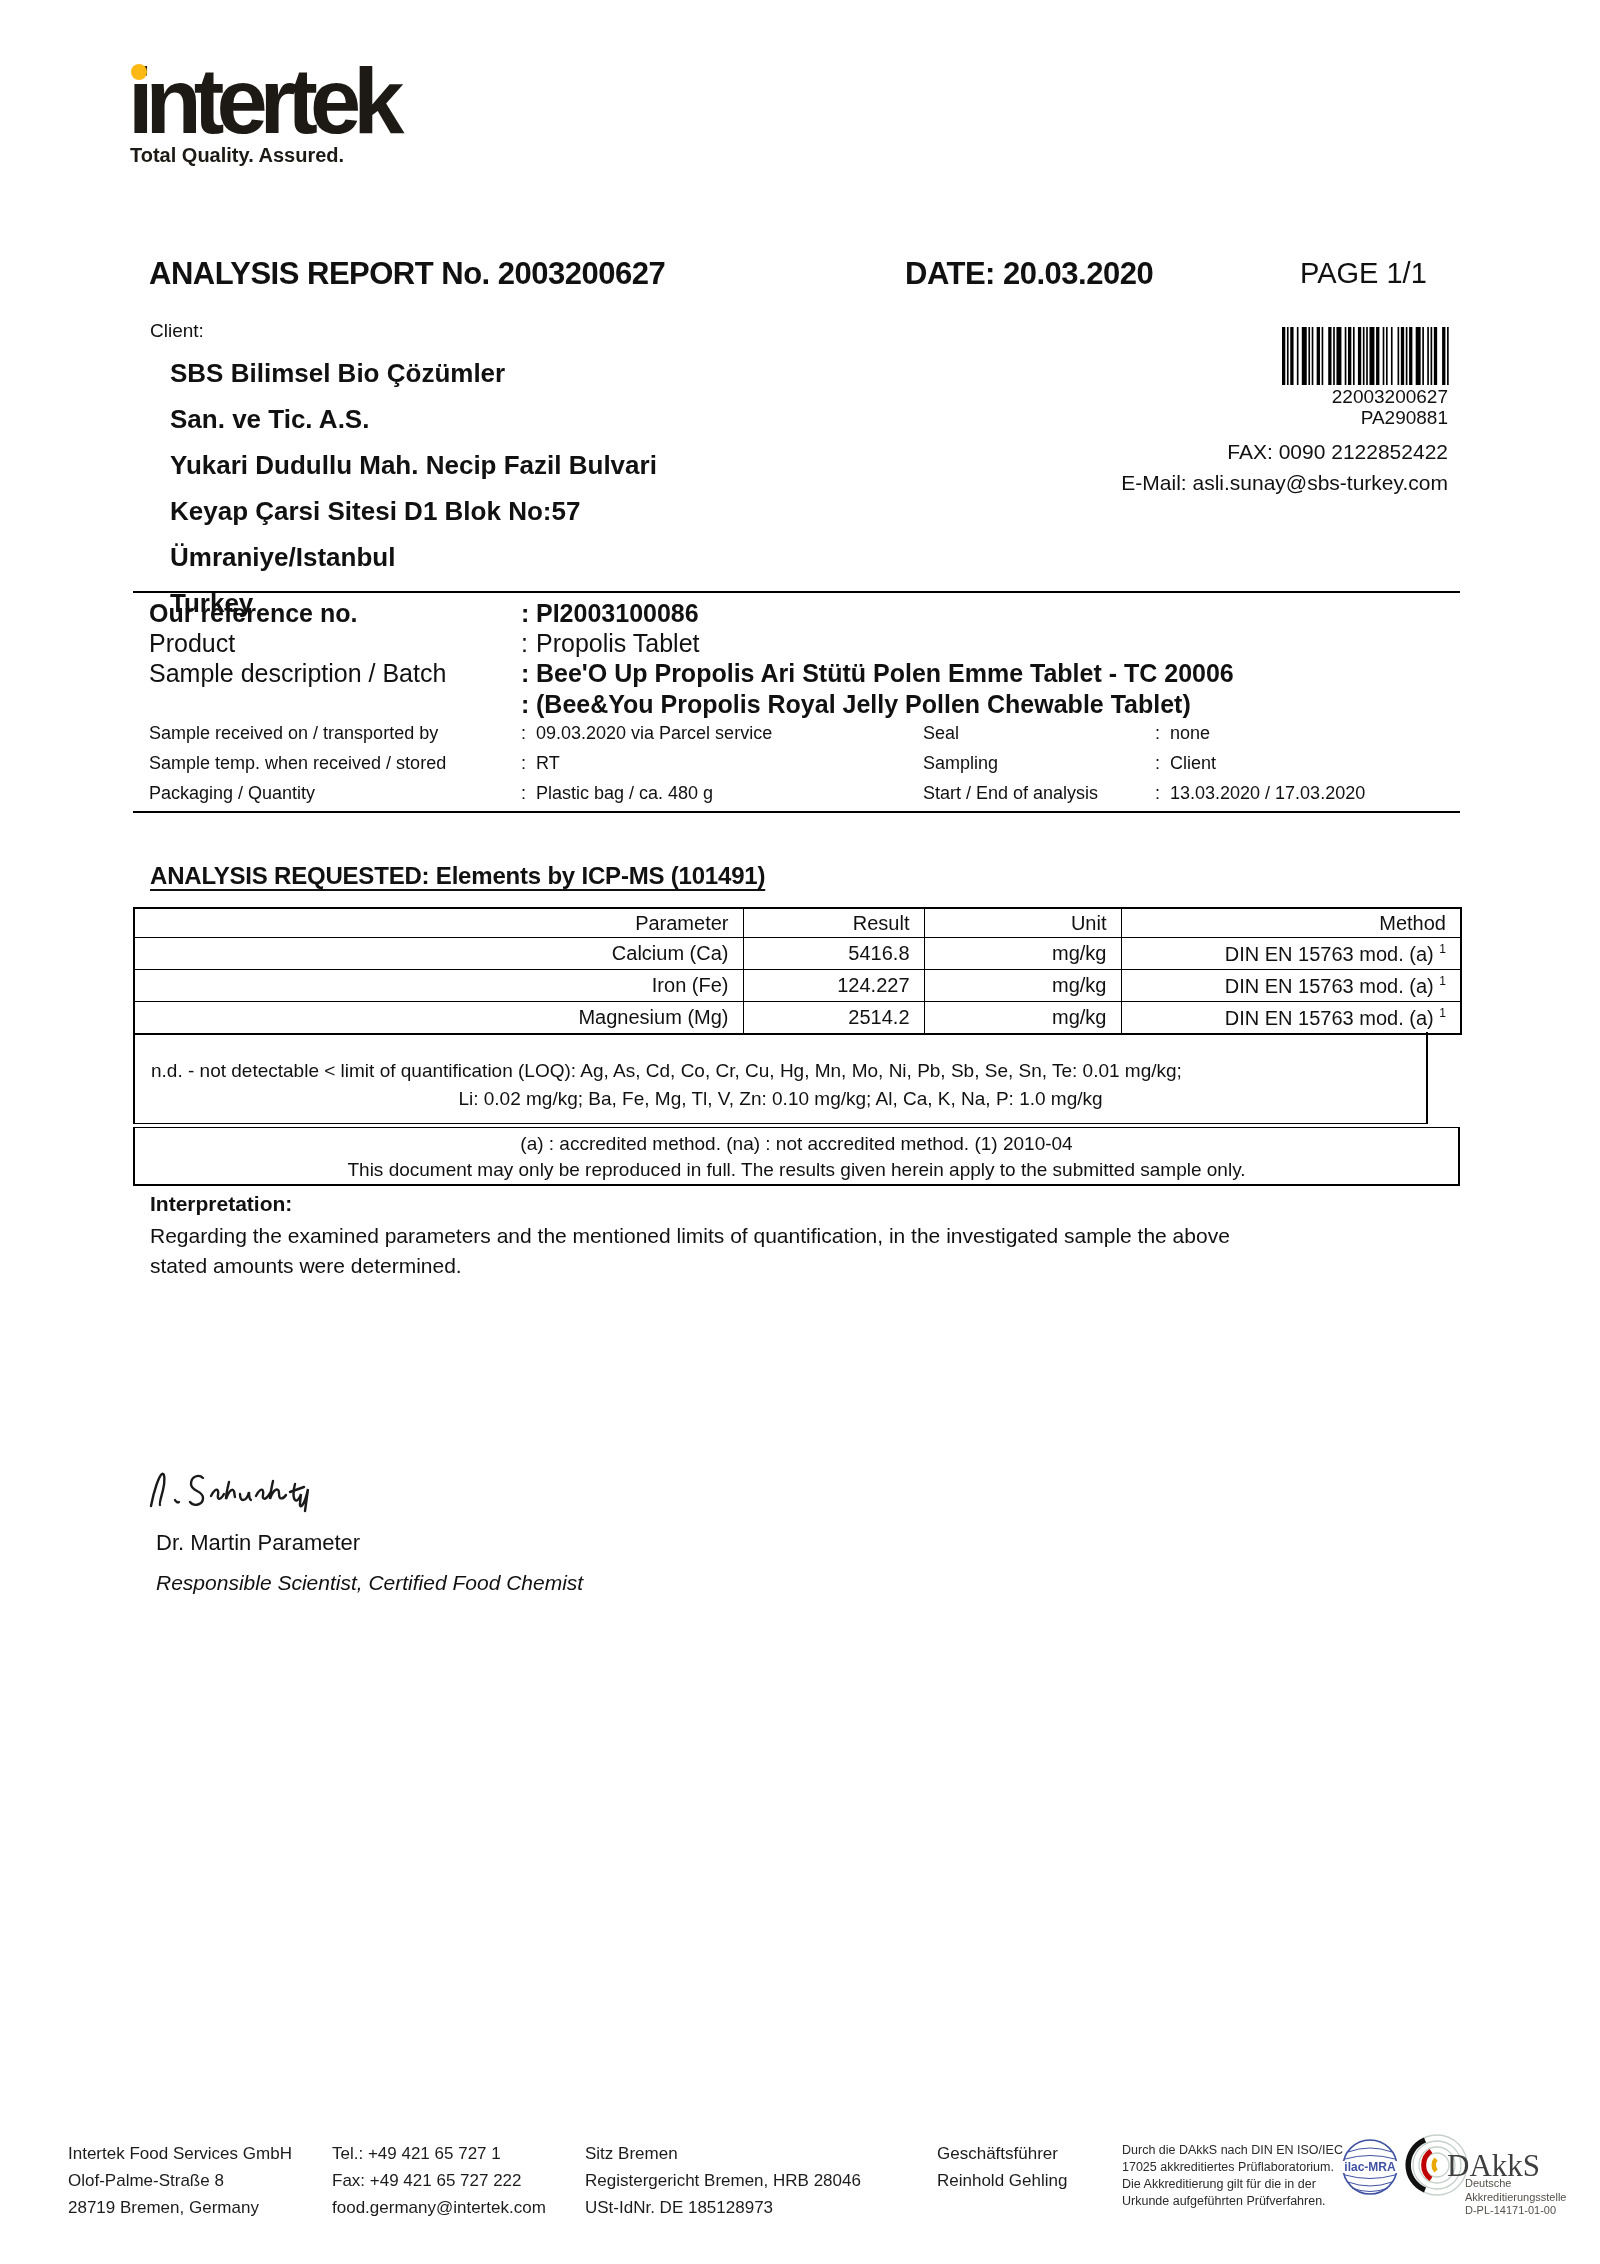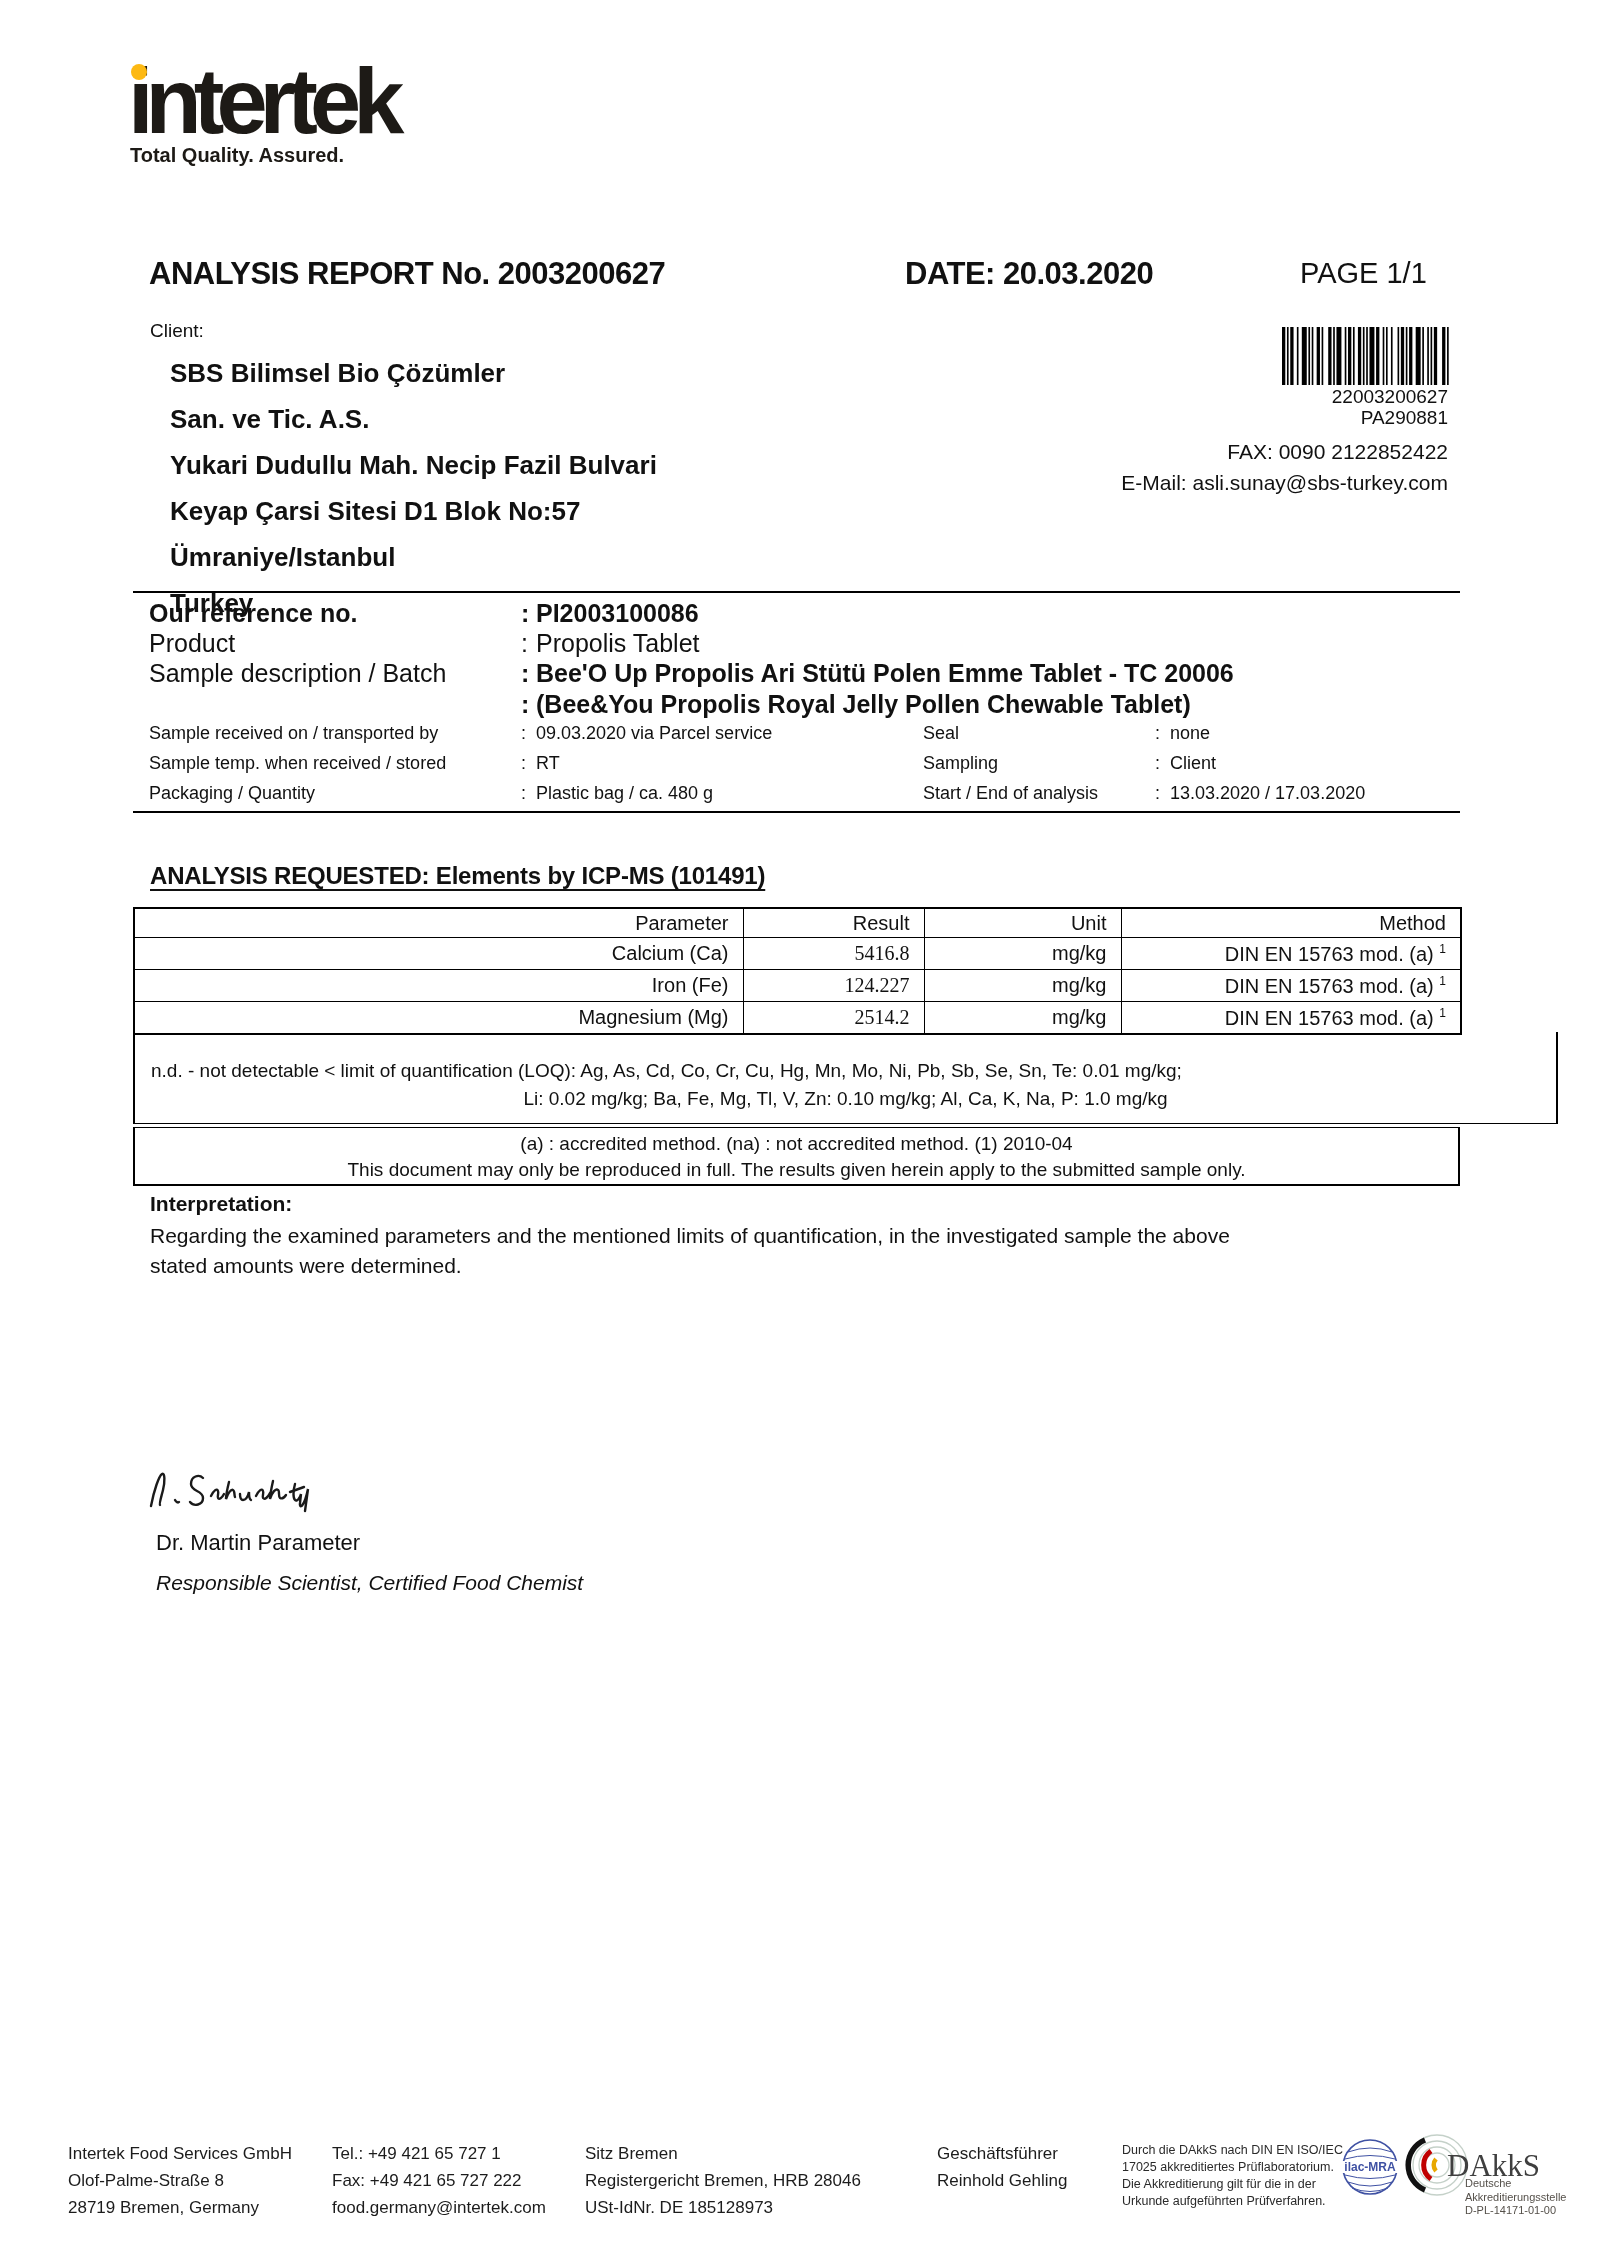--- a/index.html
+++ b/index.html
@@ -39,25 +39,25 @@
 
   
   .an-title{position:absolute;left:150px;top:862px;font-size:24px;font-weight:bold;
             text-decoration:underline;text-underline-offset:5px;letter-spacing:-0.2px;}
   table.an{position:absolute;left:133px;top:907px;width:1327px;border-collapse:collapse;
            table-layout:fixed;border:2px solid #000;}
   table.an th,table.an td{border:1px solid #000;font-size:20px;font-weight:normal;
            text-align:right;padding:2px 14px;overflow:hidden;white-space:nowrap;}
   table.an th{height:24px;}
   table.an td{height:27px;}
-  td.res{text-align:right;padding-right:16px;font-family:Liberation Serif, serif;}
+  td.res{text-align:right;padding-right:16px;}
   sup{font-size:12px;}
 
   
-  .loqbox{position:absolute;left:133px;top:1032px;width:1425px;height:92px;box-sizing:border-box;
+  .loqbox{position:absolute;left:133px;top:1032px;width:1295px;height:92px;box-sizing:border-box;
           border-left:2px solid #000;border-right:2px solid #000;border-bottom:1px solid #000;}
   .loq1{position:absolute;left:16px;top:28px;font-size:19px;white-space:nowrap;}
   .loq2{position:absolute;left:0;top:56px;width:100%;text-align:center;font-size:19px;}
   .accbox{position:absolute;left:133px;top:1127px;width:1327px;height:59px;box-sizing:border-box;
           border:1px solid #000;border-left-width:2px;border-right-width:2px;border-bottom-width:2px;}
   .acc1{position:absolute;left:0;top:5px;width:100%;text-align:center;font-size:19px;}
   .acc2{position:absolute;left:0;top:31px;width:100%;text-align:center;font-size:19px;}
 
   
   .int-h{position:absolute;left:150px;top:1192px;font-size:21px;font-weight:bold;}

